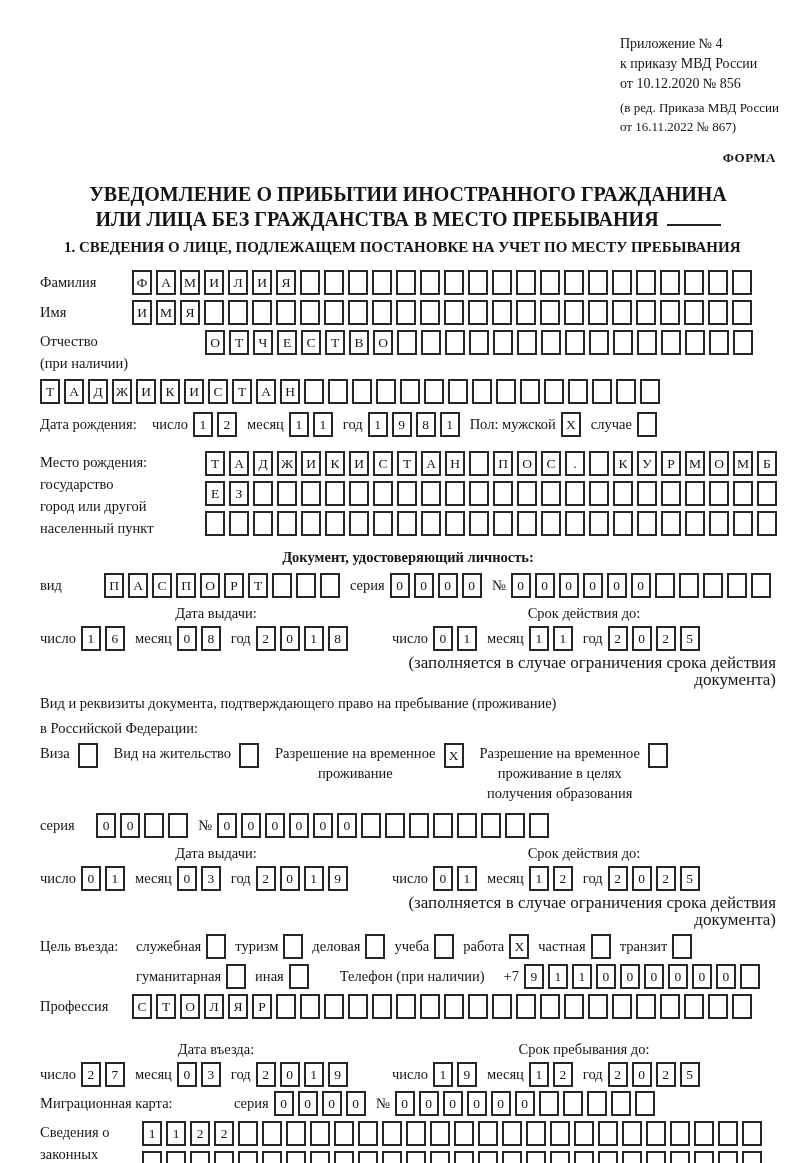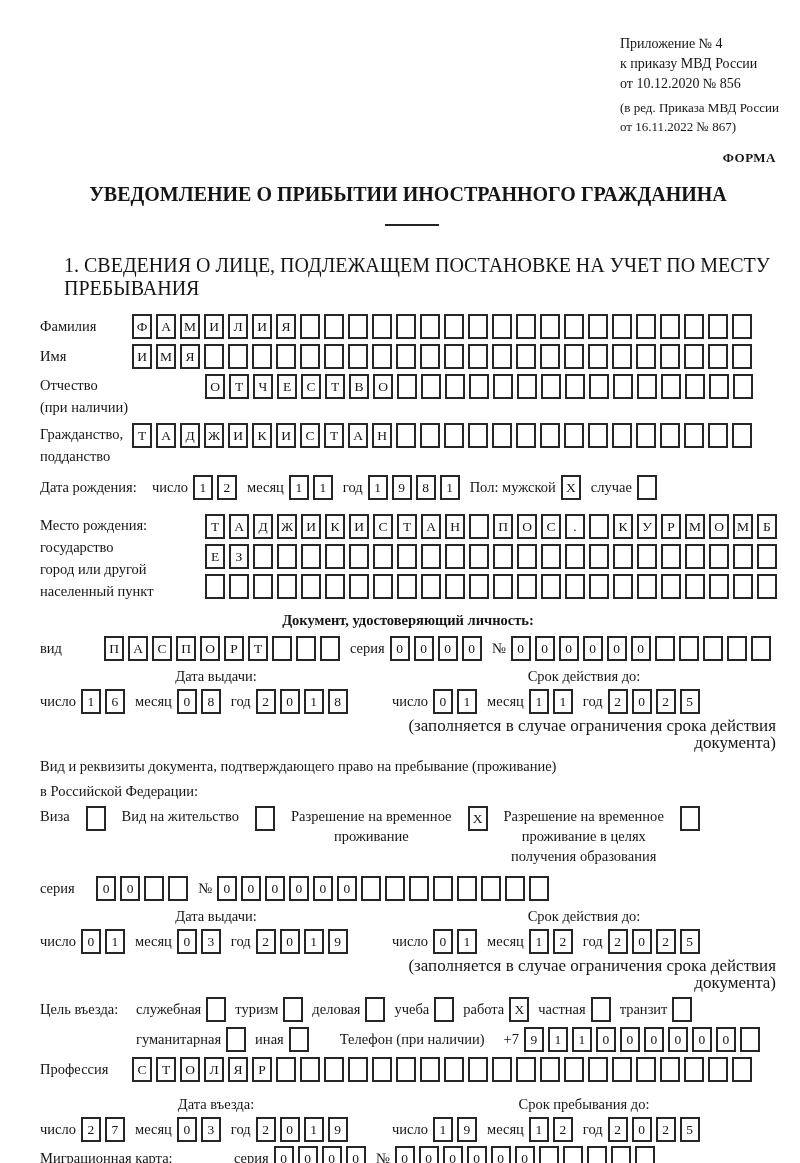--- a/index.html
+++ b/index.html
@@ -7,21 +7,21 @@
   .page{box-sizing:border-box;width:800px;min-height:1163px;padding:34px 24px 26px 40px;}
 
   
   .refblock{margin-left:580px;width:200px;line-height:20px;font-size:14px;}
   .refblock .small{font-size:13px;line-height:19px;margin-top:4px;}
   .forma{text-align:right;font-weight:bold;font-size:13px;margin-top:14px;letter-spacing:.5px;}
 
   
   .title{margin-top:16px;text-align:center;font-weight:bold;font-size:20px;line-height:25px;}
   .blank-line{display:inline-block;width:54px;border-bottom:2px solid #222;height:12px;margin-left:8px;}
-  .sect{margin-top:22px;margin-bottom:14px;font-weight:normal;font-size:20px;margin-left:24px;}
+  .sect{margin-top:7px;margin-bottom:14px;font-weight:bold;font-size:15px;margin-left:24px;}
 
   
   .cells{display:flex;gap:4px;flex:none;}
   .cell{flex:none;box-sizing:border-box;width:20px;height:25px;border:2px solid #262626;
         display:flex;align-items:center;justify-content:center;font-size:13.5px;background:#fff;}
 
   .row{display:flex;align-items:flex-start;margin-bottom:5px;}
   .row .lbl{flex:none;line-height:25px;}
   .w90{width:92px;} .w165{width:165px;} .w102{width:102px;}
   .stackrows .cells{margin-bottom:5px;}
@@ -37,21 +37,21 @@
   .dcol{display:flex;flex-direction:column;}
   .dcol.left{width:352px;flex:none;}
   .dcol.right{flex:1;}
   .dhead{text-align:center;line-height:20px;margin-bottom:3px;}
   .dfields{display:flex;align-items:center;}
   .dnote{font-size:17px;line-height:17px;text-align:right;margin-top:3px;}
 
   .plain{line-height:22px;margin-bottom:3px;}
 
   .opts{display:flex;align-items:flex-start;margin:4px 0 10px 0;}
-  .opt{display:flex;align-items:flex-start;margin-right:16px;gap:8px;}
+  .opt{display:flex;align-items:flex-start;margin-right:16px;}
   .opt:last-child{margin-right:0;}
   .opt .olbl{line-height:20px;margin-right:8px;}
   .opt .olbl.center{text-align:center;}
 
   .pair{display:flex;align-items:flex-start;margin-right:9px;}
   .pair .plbl{line-height:25px;margin-right:5px;}
 </style>
 </head>
 <body>
 
@@ -64,21 +64,21 @@
     <div class="small">
       <div>(в ред. Приказа МВД России</div>
       <div>от 16.11.2022 № 867)</div>
     </div>
   </div>
   <div class="forma">ФОРМА</div>
 
   <div class="title">
     <div>УВЕДОМЛЕНИЕ О ПРИБЫТИИ ИНОСТРАННОГО ГРАЖДАНИНА</div>
     <div>
-      <span class="blank-line"></span>
+      <span>ИЛИ ЛИЦА БЕЗ ГРАЖДАНСТВА В МЕСТО ПРЕБЫВАНИЯ</span><span class="blank-line"></span>
     </div>
   </div>
 
   <div class="sect">1. СВЕДЕНИЯ О ЛИЦЕ, ПОДЛЕЖАЩЕМ ПОСТАНОВКЕ НА УЧЕТ ПО МЕСТУ ПРЕБЫВАНИЯ</div>
 
   <div class="row">
     <div class="lbl w90">Фамилия</div>
     <div class="cells">
         <span class="cell">Ф</span>
         <span class="cell">А</span>
@@ -167,24 +167,20 @@
         <span class="cell"></span>
         <span class="cell"></span>
         <span class="cell"></span>
         <span class="cell"></span>
         <span class="cell"></span>
         <span class="cell"></span>
       </div>
   </div>
 
   <div class="row">
-    <div class="lbl w90">
-      <div class="lbl2">Гражданство,</div>
-      <div class="lbl2">подданство</div>
-    </div>
     <div class="cells">
         <span class="cell">Т</span>
         <span class="cell">А</span>
         <span class="cell">Д</span>
         <span class="cell">Ж</span>
         <span class="cell">И</span>
         <span class="cell">К</span>
         <span class="cell">И</span>
         <span class="cell">С</span>
         <span class="cell">Т</span>
@@ -626,21 +622,21 @@
         <span class="cell"></span>
         <span class="cell"></span>
         <span class="cell"></span>
         <span class="cell"></span>
         <span class="cell"></span>
         <span class="cell"></span>
         <span class="cell"></span>
       </div>
   </div>
 
-  <div class="dates" style="margin-top:12px;">
+  <div class="dates" style="margin-top:20px;">
     <div class="dcol left">
       <div class="dhead">Дата въезда:</div>
       <div class="dfields">
         <div class="inlbl first">число</div>
         <div class="cells">
             <span class="cell">2</span>
             <span class="cell">7</span>
           </div>
         <div class="inlbl">месяц</div>
         <div class="cells">

